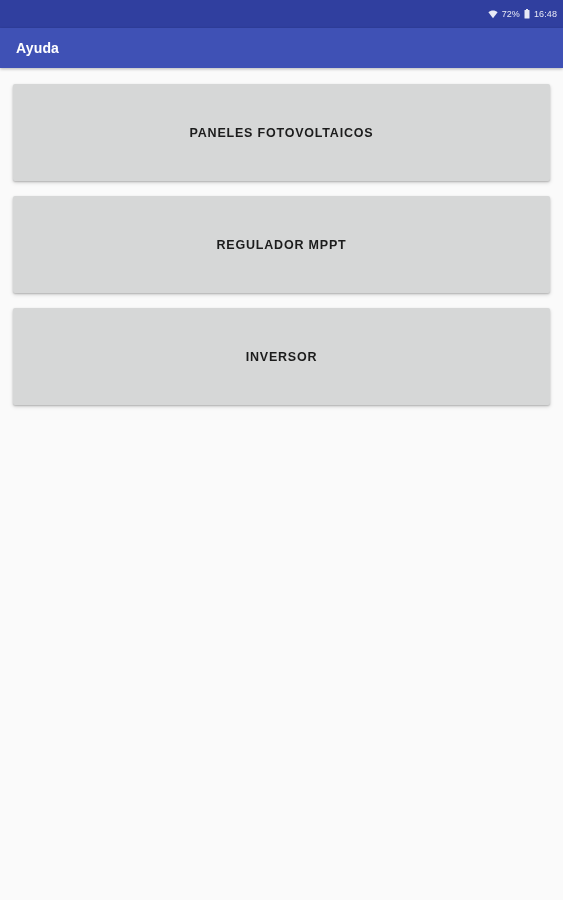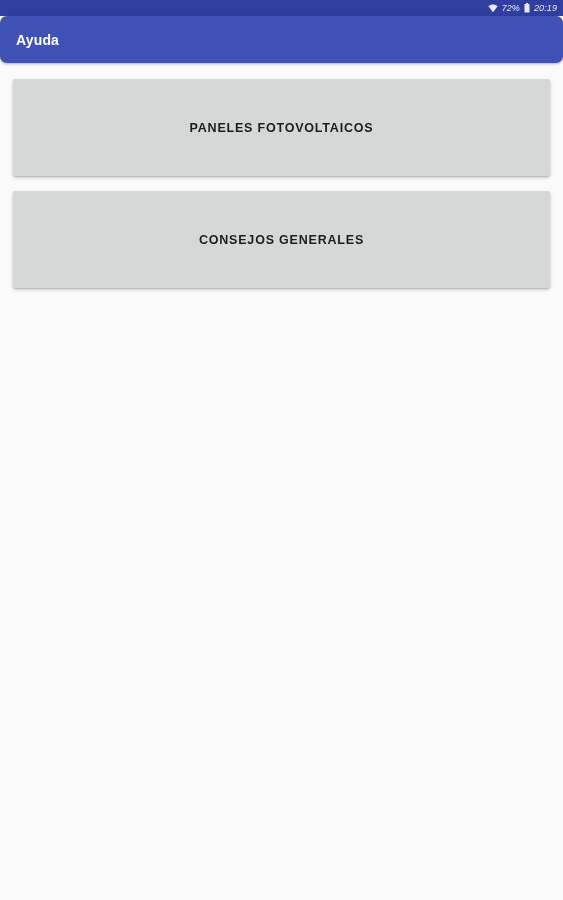--- a/index.html
+++ b/index.html
@@ -20,28 +20,27 @@
     position: relative;
     width: 563px;
     height: 900px;
     background: #fafafa;
     display: flex;
     flex-direction: column;
   }
 
   
   .status-bar {
-    height: 16px;
+    height: 28px;
     background: #303f9f;
     display: flex;
     align-items: center;
     justify-content: flex-end;
     padding: 0 6px;
     flex: 0 0 auto;
-    font-style: italic;
   }
 
   .status-right {
     display: flex;
     align-items: center;
     gap: 4px;
     color: #e8eaf6;
     font-size: 9px;
     line-height: 1;
     letter-spacing: 0.1px;
@@ -60,30 +59,29 @@
     width: 6px;
     height: 10px;
     position: relative;
   }
   .battery-icon svg { display: block; }
 
   .status-text { font-size: 9px; color: #e8eaf6; }
 
   
   .app-bar {
-    height: 47px;
+    height: 40px;
     background: #3f51b5;
     display: flex;
     align-items: center;
     padding: 0 16px;
     flex: 0 0 auto;
     box-shadow: 0 1px 3px rgba(0,0,0,0.28);
     position: relative;
     z-index: 5;
-    border-radius: 7px;
   }
 
   .app-bar-title {
     color: #ffffff;
     font-size: 14px;
     font-weight: bold;
     letter-spacing: 0.15px;
   }
 
   
@@ -131,26 +129,27 @@
           <path d="M5 8.2 L0.4 2.2 C1.7 1.1 3.3 0.5 5 0.5 C6.7 0.5 8.3 1.1 9.6 2.2 Z" fill="#e8eaf6"></path>
         </svg>
       </span>
       <span class="status-text">72%</span>
       <span class="battery-icon">
         <svg width="6" height="10" viewBox="0 0 6 10">
           <rect x="2" y="0" width="2" height="1" fill="#e8eaf6"></rect>
           <rect x="0.5" y="1" width="5" height="8.5" rx="0.6" fill="#e8eaf6"></rect>
         </svg>
       </span>
-      <span class="status-text">20:19</span>
+      <span class="status-text">16:48</span>
     </div>
   </div>
 
   <div class="app-bar">
     <span class="app-bar-title">Ayuda</span>
   </div>
 
   <div class="content">
     <button class="menu-button">PANELES FOTOVOLTAICOS</button>
-    <button class="menu-button">CONSEJOS GENERALES</button>
+    <button class="menu-button">REGULADOR MPPT</button>
+    <button class="menu-button">INVERSOR</button>
   </div>
 
 </div>
 
 </body></html>

